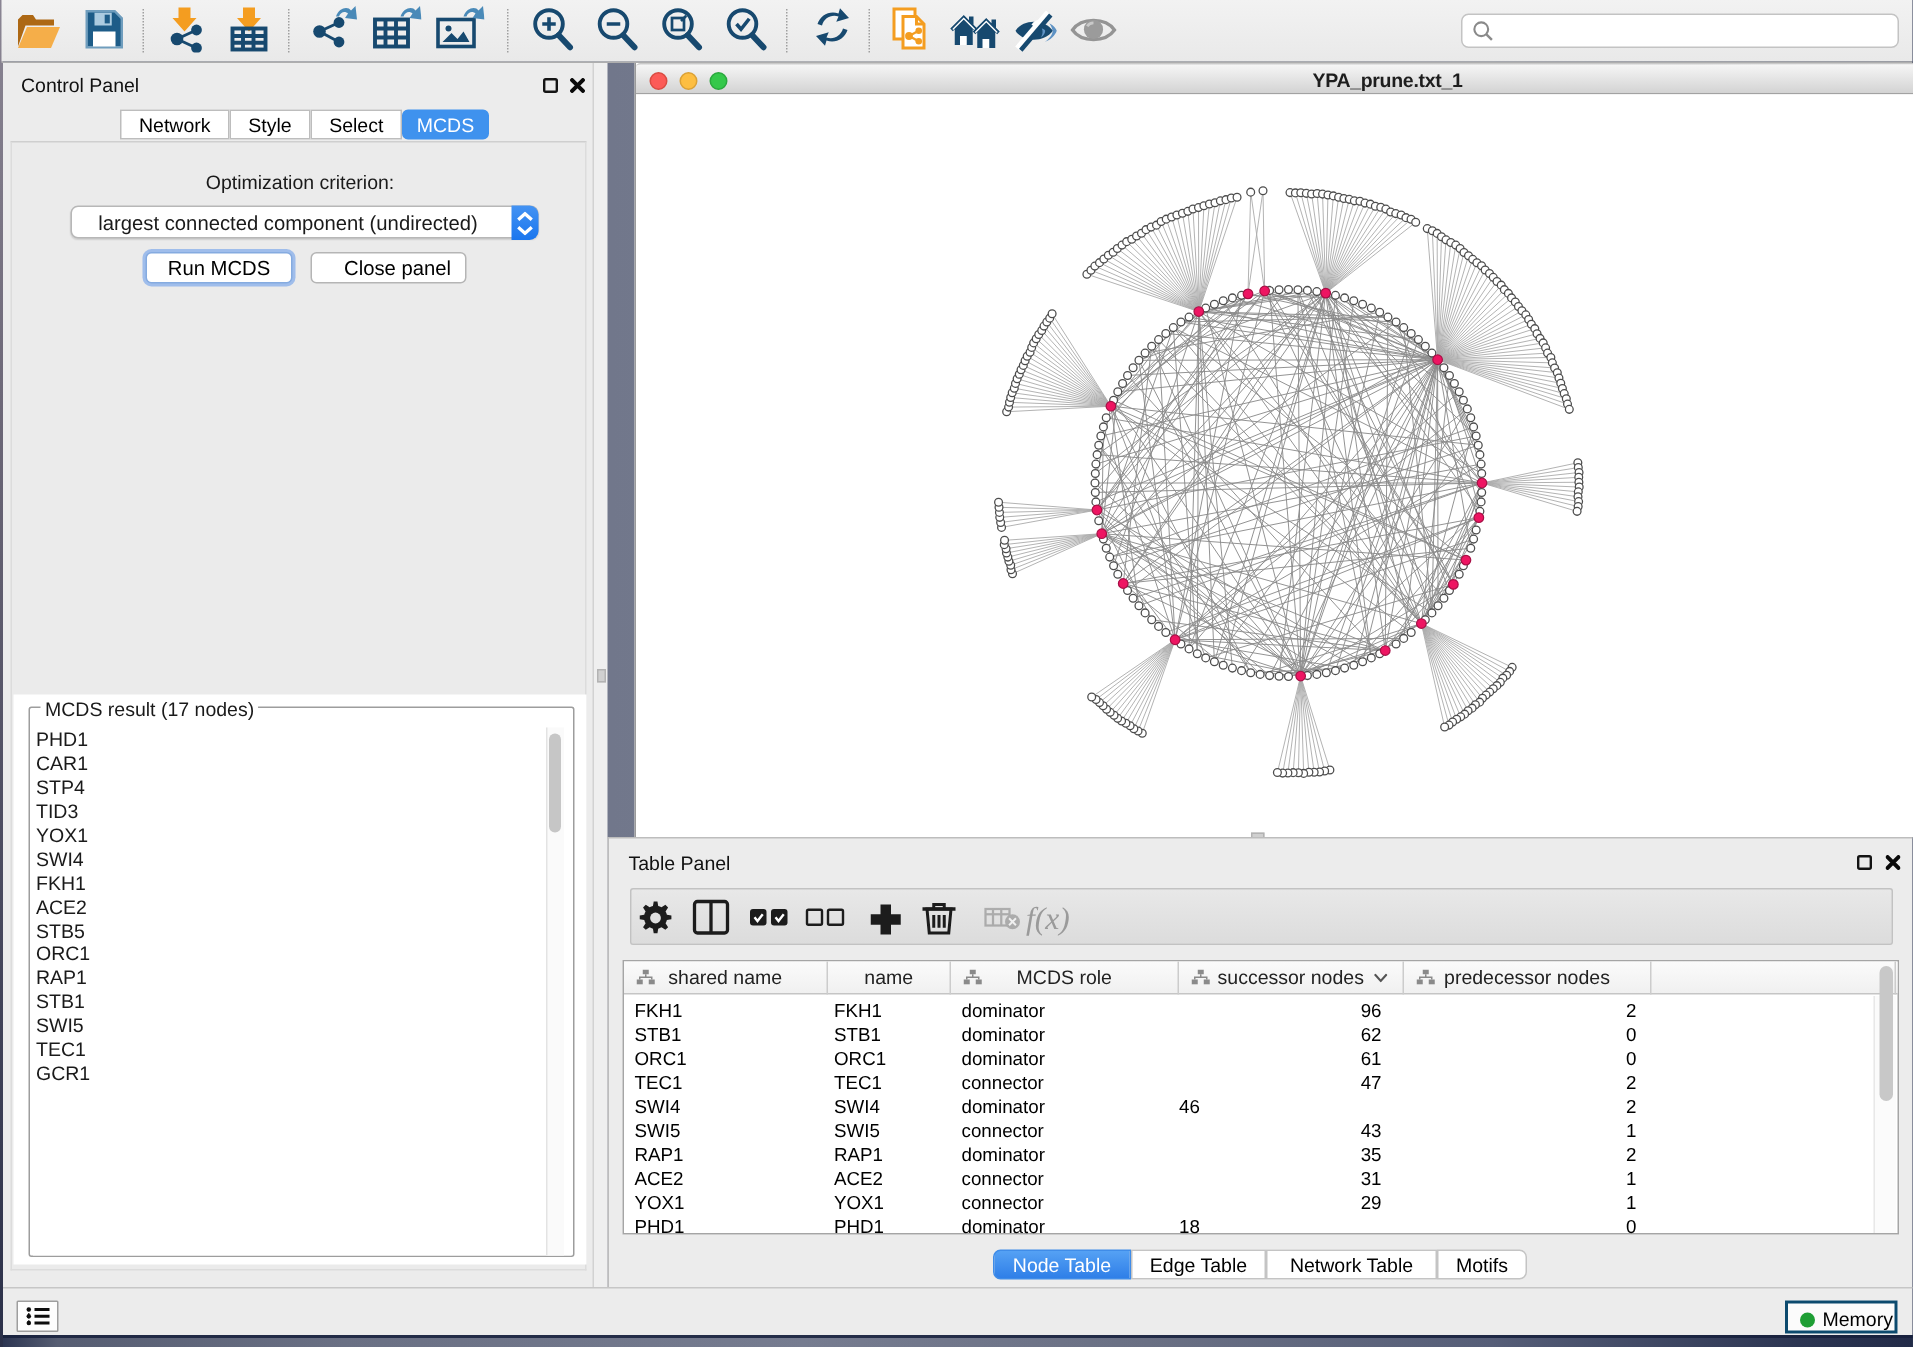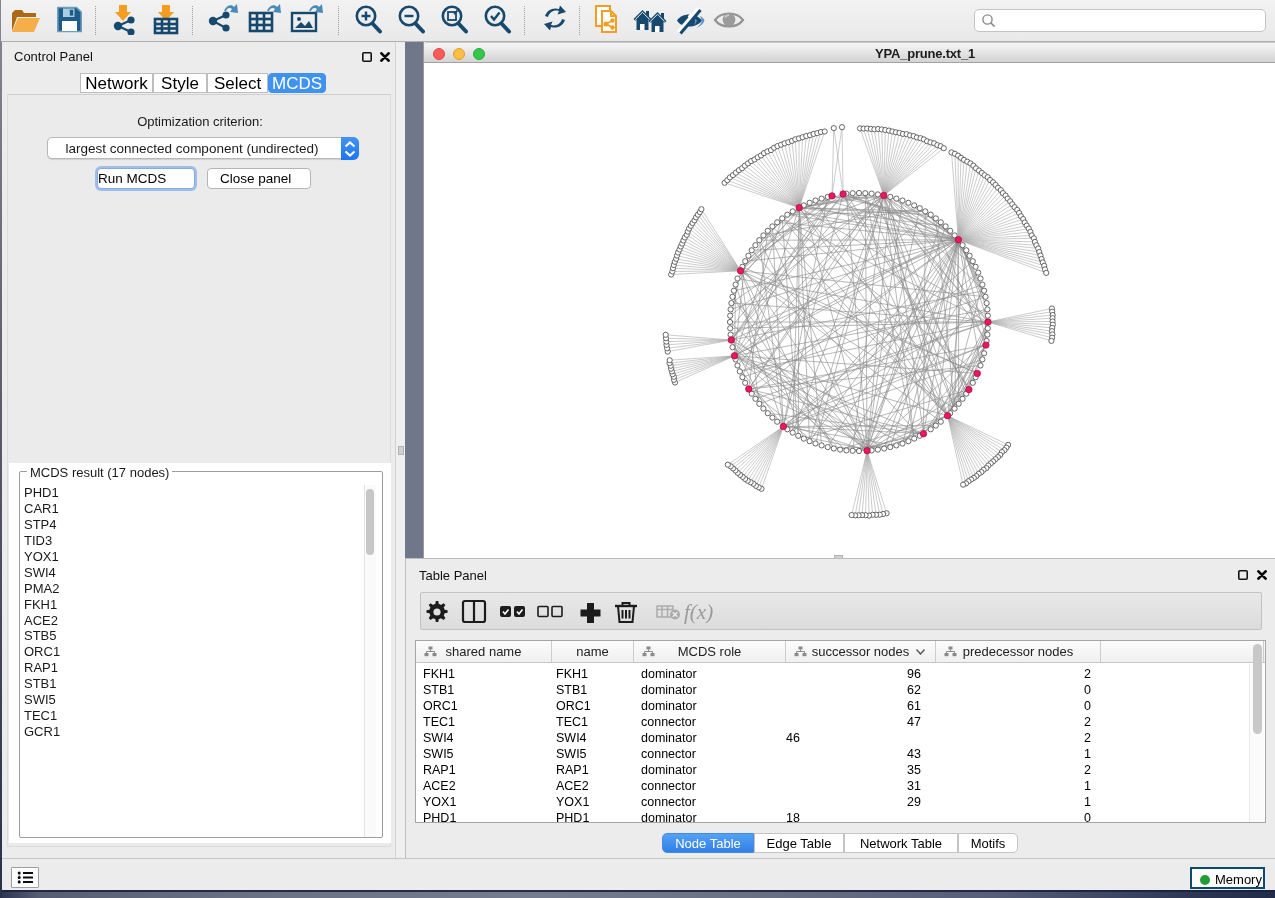--- a/index.html
+++ b/index.html
@@ -16,34 +16,34 @@
 .ticon { position:absolute; top:4px; }
 #searchbox { position:absolute; left:973px; top:9px; width:292px; height:23px;
   background:#fff; border:1px solid #c3c3c3; border-radius:5px; }
 
 #cpanel { position:absolute; left:2px; top:42px; width:394px; height:848px;
   background:#ececec; border-right:1px solid #d2d2d2; }
 #cpanel .title { position:absolute; left:12px; top:7px; font-size:13px; color:#111; }
 .wicons { position:absolute; }
 
 .jtab { position:absolute; top:31px; height:20px; background:#fff; border:1px solid #bdbdbd;
-  text-align:center; font-size:17px; line-height:19px; color:#000; }
+  text-align:center; font-size:13px; line-height:19px; color:#000; }
 .jtab.sel { background:#3f92ee; color:#fff; border-color:#3f92ee; border-radius:4px; }
 #tabcontent { position:absolute; left:5px; top:52px; width:384px; height:753px;
   background:#ebebeb; border:1px solid #dcdcdc; border-top:1px solid #cfcfcf; }
 
 #optlabel { position:absolute; left:0; top:19px; width:384px; text-align:center; font-size:13px; }
 #dropdown { position:absolute; left:39px; top:42px; width:312px; height:22px; background:#fff;
   border:1px solid #b7b7b7; border-radius:5px; box-shadow:0 1px 1px rgba(0,0,0,0.12); }
 #dropdown .txt { position:absolute; left:0; right:22px; top:0; height:22px; text-align:center;
   line-height:21px; font-size:13.5px; }
 #dropdown .cap { position:absolute; right:-1px; top:-1px; width:18px; height:23px;
   background:linear-gradient(#4493f3,#1a76ee); border-radius:0 6px 6px 0; }
 .btn { position:absolute; height:21px; background:#fff; border:1px solid #b5b5b5;
-  border-radius:4px; font-size:13.5px; line-height:19px; color:#000; }
+  border-radius:4px; text-align:center; font-size:13.5px; line-height:19px; color:#000; }
 #runbtn { left:89px; top:73px; width:98px;
   box-shadow:0 0 0 2px rgba(127,170,235,0.7); border-color:#85abe0; }
 #closebtn { left:199px; top:73px; width:104px;padding-left:12px; }
 
 #resultpane { position:absolute; left:1px; top:368px; width:382px; height:380px; background:#fff; }
 #fieldset { position:absolute; left:10px; top:8px; width:364px; height:367px;
   border:1px solid #9d9d9d; border-radius:2px; }
 #fieldset .legend { position:absolute; left:7px; top:-7px; background:#fff; padding:0 3px;
   font-size:13px; }
 #listbox { position:absolute; left:2px; top:13px; width:359px; height:352px; background:#fff;
@@ -267,21 +267,20 @@
   <div id="resultpane">
     <div id="fieldset">
           <div class="legend">MCDS result (17 nodes)</div>
       <div id="listbox">
             <div class="li">PHD1</div>
             <div class="li">CAR1</div>
             <div class="li">STP4</div>
             <div class="li">TID3</div>
             <div class="li">YOX1</div>
             <div class="li">SWI4</div>
-            <div class="li">PMA2</div>
             <div class="li">FKH1</div>
             <div class="li">ACE2</div>
             <div class="li">STB5</div>
             <div class="li">ORC1</div>
             <div class="li">RAP1</div>
             <div class="li">STB1</div>
             <div class="li">SWI5</div>
             <div class="li">TEC1</div>
             <div class="li">GCR1</div>
           </div>

